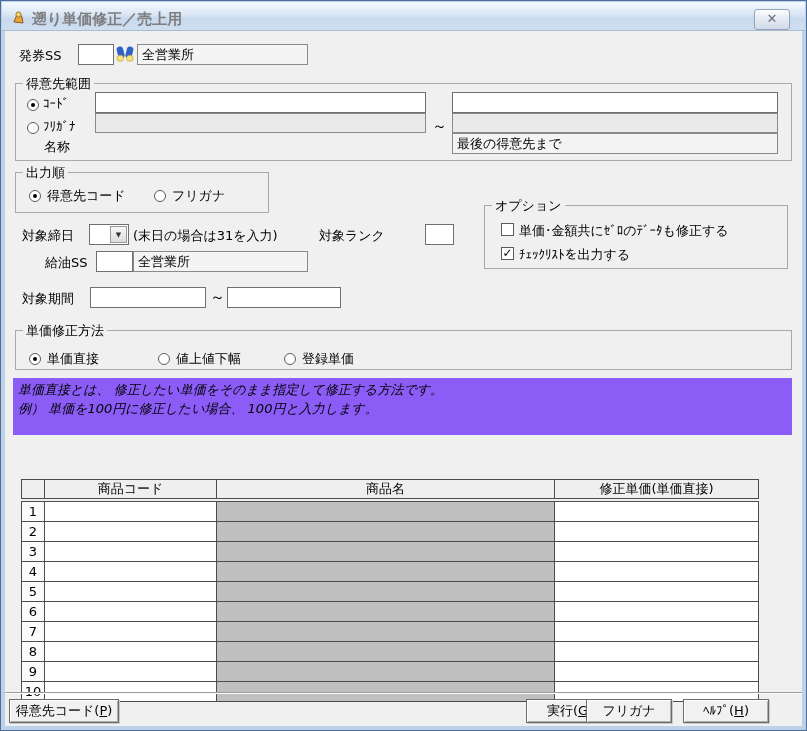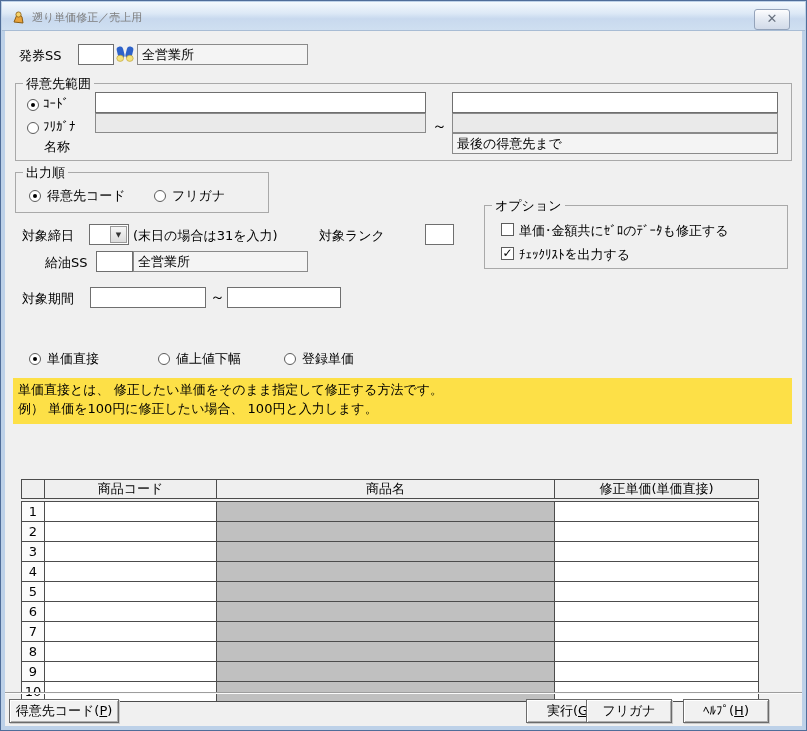--- a/index.html
+++ b/index.html
@@ -7,21 +7,21 @@
   .window {
     position:relative; width:807px; height:731px;
     background:#bdd1e8; border:1px solid #4f6d99; overflow:hidden;
     font-size:13px; color:#000;
   }
   .titlebar {
     position:absolute; left:1px; top:1px; right:1px; height:29px;
     background:linear-gradient(#f4f9fd, #dde9f6 40%, #c8d9ee 60%, #cfdff1);
     border-bottom:1px solid #a8bcd4;
   }
-  .title-text { position:absolute; left:30px; top:8px; color:#7e7e7e; font-size:11px; }
+  .title-text { position:absolute; left:30px; top:8px; color:#7e7e7e; font-size:15px;font-weight:bold; }
   .app-icon { position:absolute; left:8px; top:7px; width:17px; height:17px; }
   .close-btn {
     position:absolute; left:752px; top:7px; width:36px; height:21px;
     background:linear-gradient(#fdfdfe, #e3e9f2 50%, #d2dbe9);
     border:1px solid #94a3ba; border-radius:3px;
     color:#68717f; font-weight:bold; font-size:13px; line-height:17px;
     text-align:center; cursor:default;
   }
   .client { position:absolute; left:4px; top:30px; right:4px; bottom:4px; background:#f0f0f0; }
   .abs { position:absolute; }
@@ -48,22 +48,22 @@
     font-weight:bold; color:#000;
   }
   .combo { position:absolute; background:#fff; border:1px solid #6f6f6f; }
   .combo-btn {
     position:absolute; right:1px; top:1px; bottom:1px; width:17px;
     background:linear-gradient(#f6f6f6,#dcdcdc); border:1px solid #9a9a9a;
     font-size:7px; color:#333; text-align:center; line-height:17px;
   }
   .tilde { position:absolute; font-size:15px; }
   .infobox {
-    position:absolute; left:12px; top:377px; width:779px; height:46px;
-    background:#fde047; padding:2px 5px; line-height:19px; white-space:nowrap; overflow:hidden;
+    position:absolute; left:12px; top:377px; width:779px; height:57px;
+    background:#8b5cf6; padding:2px 5px; line-height:19px; white-space:nowrap; overflow:hidden;font-style:italic;
   }
   table.sheet { position:absolute; border-collapse:collapse; table-layout:fixed;margin-top:41px; }
   table.sheet th, table.sheet td {
     border:1px solid #4c4c4c; font-weight:normal; font-size:13px;
     padding:0 2px; overflow:hidden; white-space:nowrap;
   }
   table.sheet th { background:#efefef; height:19px; text-align:center; }
   td.rownum { background:#fbfbfb; text-align:center; height:20px; font-size:12px; }
   td.code-c, td.price-c { background:#ffffff; }
   td.name-c { background:#c0c0c0; }
@@ -154,20 +154,23 @@
   <span class="chk" style="left:500px; top:246px;">
     <span>✓</span>
   </span>
   <span class="lbl" style="left:518px; top:245px;">ﾁｪｯｸﾘｽﾄを出力する</span>
 
   <span class="lbl" style="left:21px; top:289px;">対象期間</span>
   <input class="inp" style="left: 89px; top: 286px; width: 116px;" value="">
   <span class="tilde" style="left:209px; top:287px;">～</span>
   <input class="inp" style="left: 226px; top: 286px; width: 114px;" value="">
 
+  <div class="group" style="left:14px; top:329px; width:777px; height:40px;">
+    <span class="legend">単価修正方法</span>
+  </div>
   <span class="radio on" style="left:28px; top:352px;"></span>
   <span class="lbl" style="left:46px; top:349px;">単価直接</span>
   <span class="radio" style="left:157px; top:352px;"></span>
   <span class="lbl" style="left:175px; top:349px;">値上値下幅</span>
   <span class="radio" style="left:283px; top:352px;"></span>
   <span class="lbl" style="left:301px; top:349px;">登録単価</span>
 
   <div class="infobox">
     <div>単価直接とは、 修正したい単価をそのまま指定して修正する方法です。</div>
     <div>例） 単価を100円に修正したい場合、 100円と入力します。</div>

